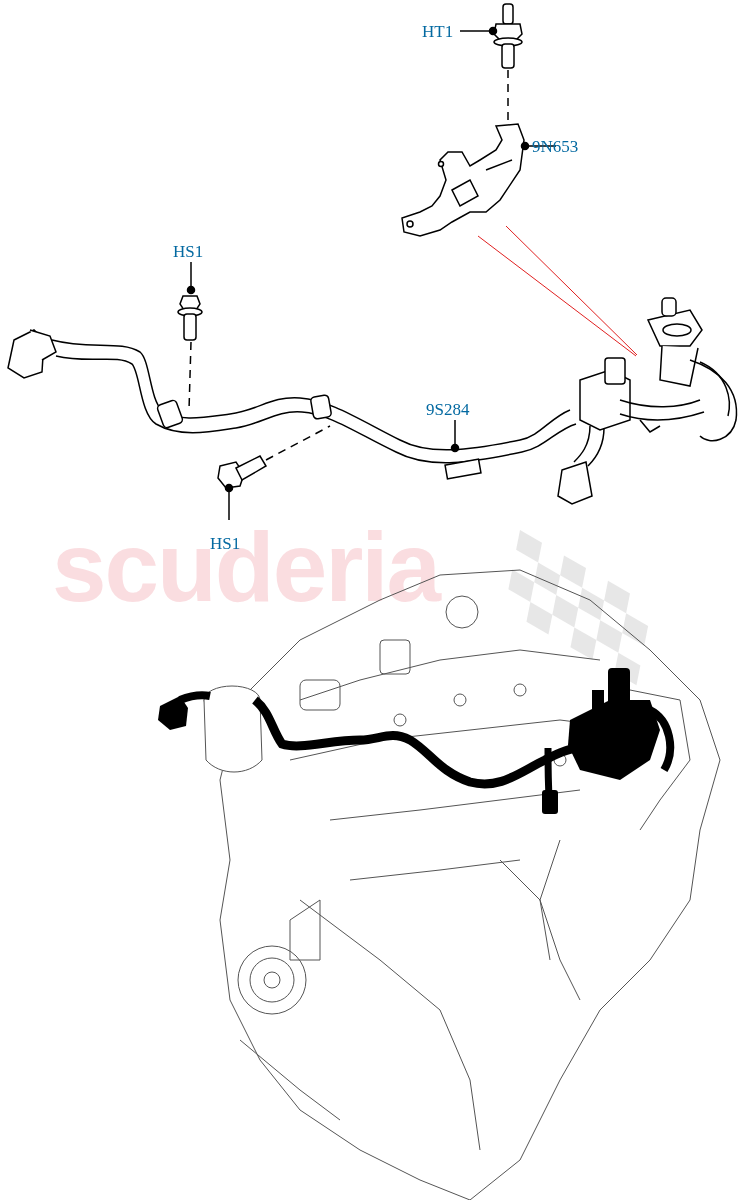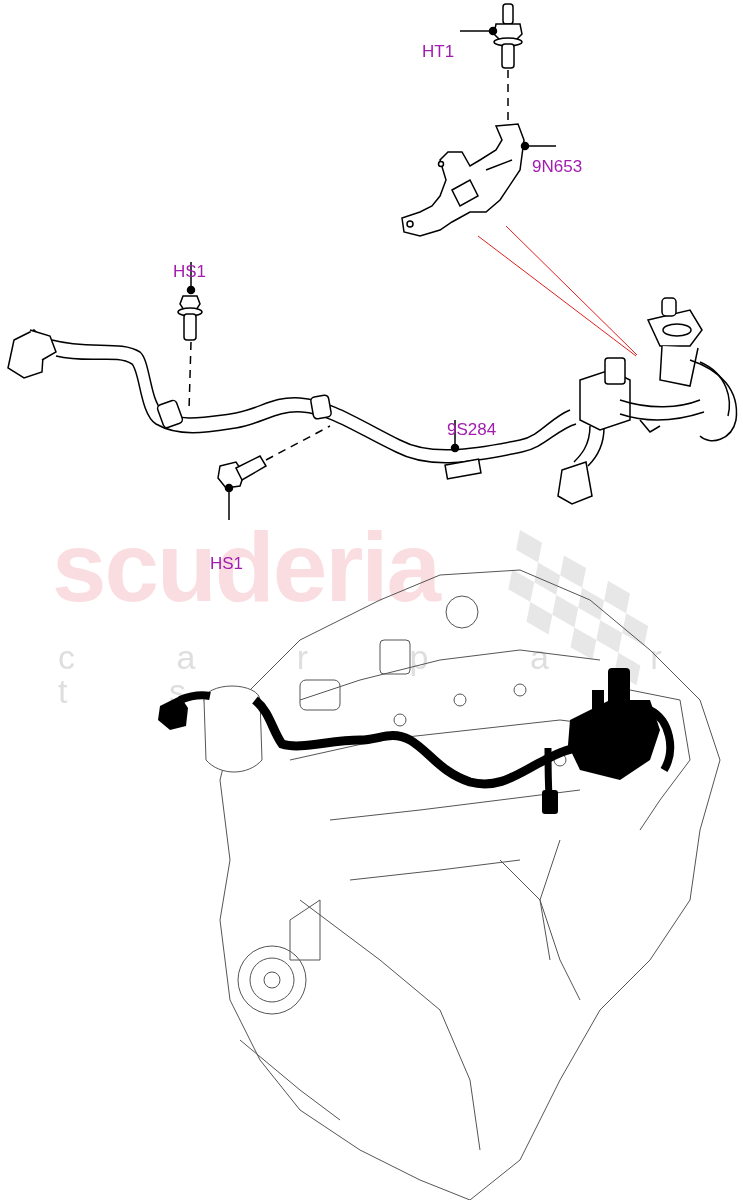--- a/index.html
+++ b/index.html
@@ -1,29 +1,28 @@
 <!DOCTYPE html>
 <html><head>
 <meta charset="utf-8">
 <style>
   html,body{margin:0;padding:0;background:#ffffff;}
   body{width:743px;height:1200px;position:relative;overflow:hidden;font-family:"Liberation Sans",sans-serif;}
   .stage{position:absolute;left:0;top:0;width:743px;height:1200px;}
-  .callout{position:absolute;color:#a21caf;font-size:17px;font-family:Liberation Sans, sans-serif;line-height:1;white-space:nowrap;margin-top:20px;}
+  .callout{position:absolute;color:#0369a1;font-size:17px;font-family:Liberation Serif, serif;line-height:1;white-space:nowrap;}
   .wm-scuderia{position:absolute;left:52px;top:518px;font-family:Liberation Sans, sans-serif;font-weight:bold;font-size:98px;letter-spacing:-2px;color:rgba(240,150,160,0.32);line-height:1;}
   .wm-carparts{position:absolute;left:58px;top:640px;font-family:"Liberation Sans",sans-serif;font-size:34px;letter-spacing:46px;color:rgba(160,160,160,0.35);line-height:1;}
   svg{position:absolute;left:0;top:0;}
 </style>
 </head>
 <body>
 
 <div class="stage">
 
   <div class="wm-scuderia">scuderia</div>
-  <div class="wm-carparts">c a r   p a r t s</div>
 
   <svg width="743" height="1200" viewBox="0 0 743 1200">
 
     <g fill="rgba(170,170,170,0.28)" transform="translate(520,530) skewY(30) skewX(-10)">
       <rect x="0" y="0" width="22" height="22"></rect>
         <rect x="44" y="0" width="22" height="22"></rect>
         <rect x="88" y="0" width="22" height="22"></rect>
       <rect x="22" y="22" width="22" height="22"></rect>
         <rect x="66" y="22" width="22" height="22"></rect>
         <rect x="110" y="22" width="22" height="22"></rect>
@@ -155,15 +154,15 @@
       <rect x="608" y="668" width="22" height="40" rx="4"></rect>
       <rect x="592" y="690" width="12" height="20"></rect>
       <path d="M650 710 C670 720, 676 750, 664 770" stroke="#000" stroke-width="8" fill="none"></path>
       <rect x="542" y="790" width="16" height="24" rx="3"></rect>
     </g>
   </svg>
 
   <div class="callout" style="left:422px;top:23px;">HT1</div>
   <div class="callout" style="left:532px;top:138px;">9N653</div>
   <div class="callout" style="left:173px;top:243px;">HS1</div>
-  <div class="callout" style="left:447px;top:401px;">9S284</div>
+  <div class="callout" style="left:426px;top:401px;">9S284</div>
   <div class="callout" style="left:210px;top:535px;">HS1</div>
 </div>
 
 </body></html>

